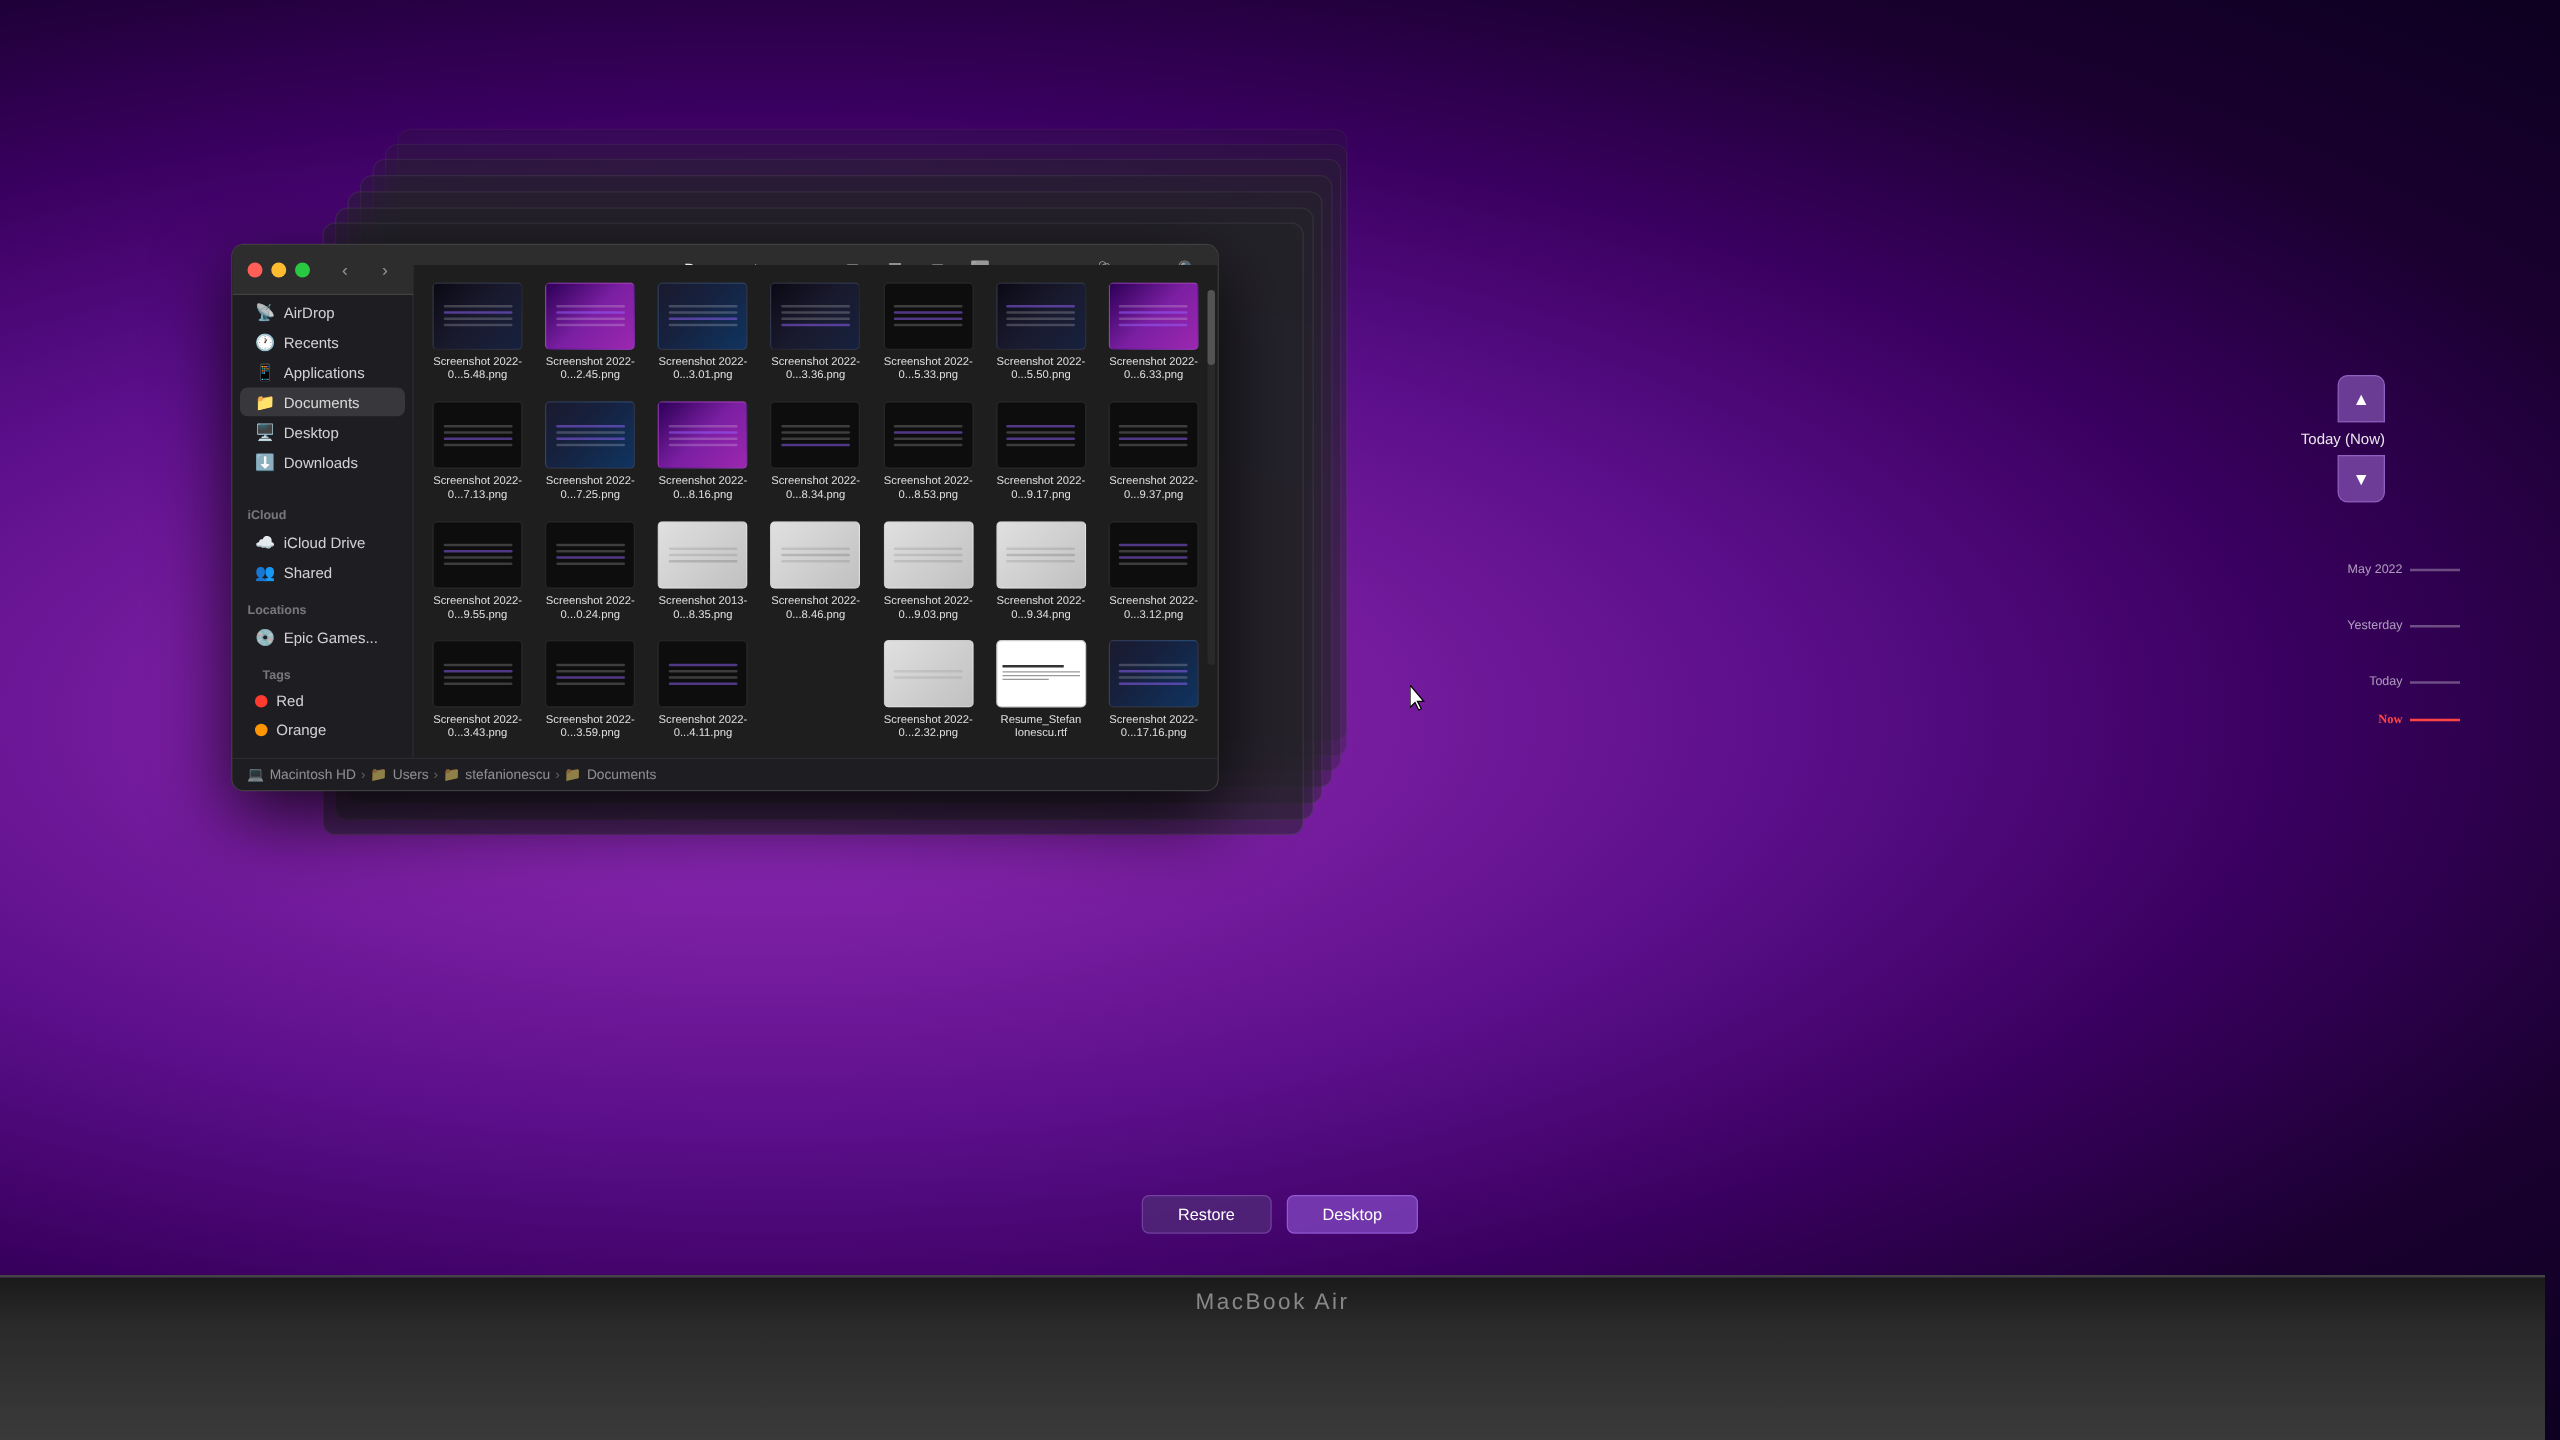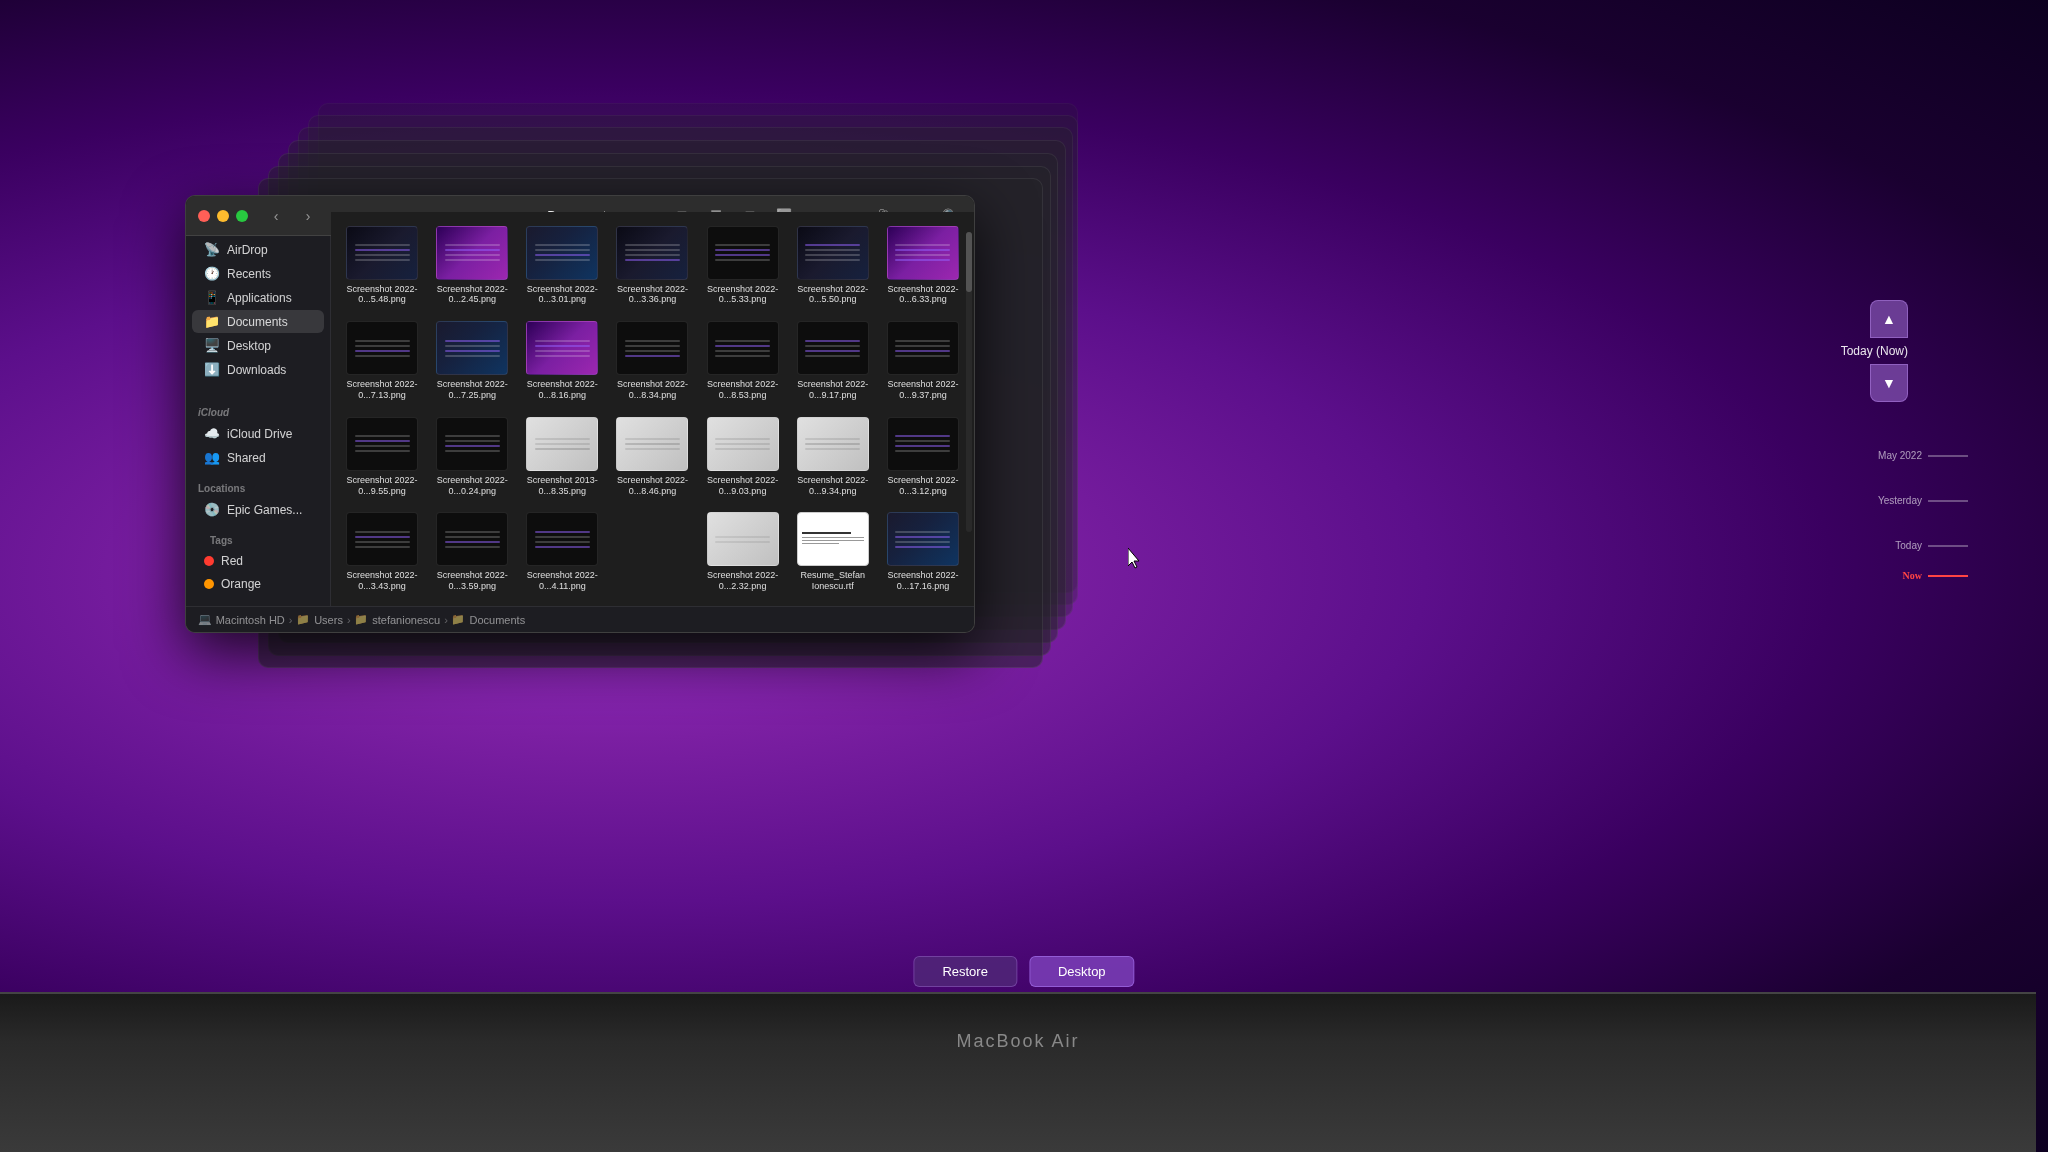--- a/index.html
+++ b/index.html
@@ -12,21 +12,21 @@
       font-family: -apple-system, BlinkMacSystemFont, 'Helvetica Neue', sans-serif;
       position: relative;
     }
 
     
     .macbook-bottom {
       position: absolute;
       bottom: 0;
       left: 0;
       right: 12px;
-      height: 160px;
+      height: 132px;
       background: linear-gradient(180deg, #1a1a1a 0%, #2a2a2a 30%, #3a3a3a 100%);
       border-top: 2px solid #444;
     }
 
     .macbook-label {
       position: absolute;
       bottom: 100px;
       left: 50%;
       transform: translateX(-50%);
       color: #888;
@@ -523,21 +523,21 @@
       </div>
       <div class="sidebar-item">
         <span class="sidebar-icon" style="color:#007aff;">🖥️</span>
         <span>Desktop</span>
       </div>
       <div class="sidebar-item">
         <span class="sidebar-icon" style="color:#007aff;">⬇️</span>
         <span>Downloads</span>
       </div>
 
-      <div class="sidebar-section-title" style="margin-top:20px;font-style:italic;">iCloud</div>
+      <div class="sidebar-section-title" style="margin-top:20px;">iCloud</div>
 
       <div class="sidebar-item">
         <span class="sidebar-icon" style="color:#007aff;">☁️</span>
         <span>iCloud Drive</span>
       </div>
       <div class="sidebar-item">
         <span class="sidebar-icon" style="color:#007aff;">👥</span>
         <span>Shared</span>
       </div>
 

